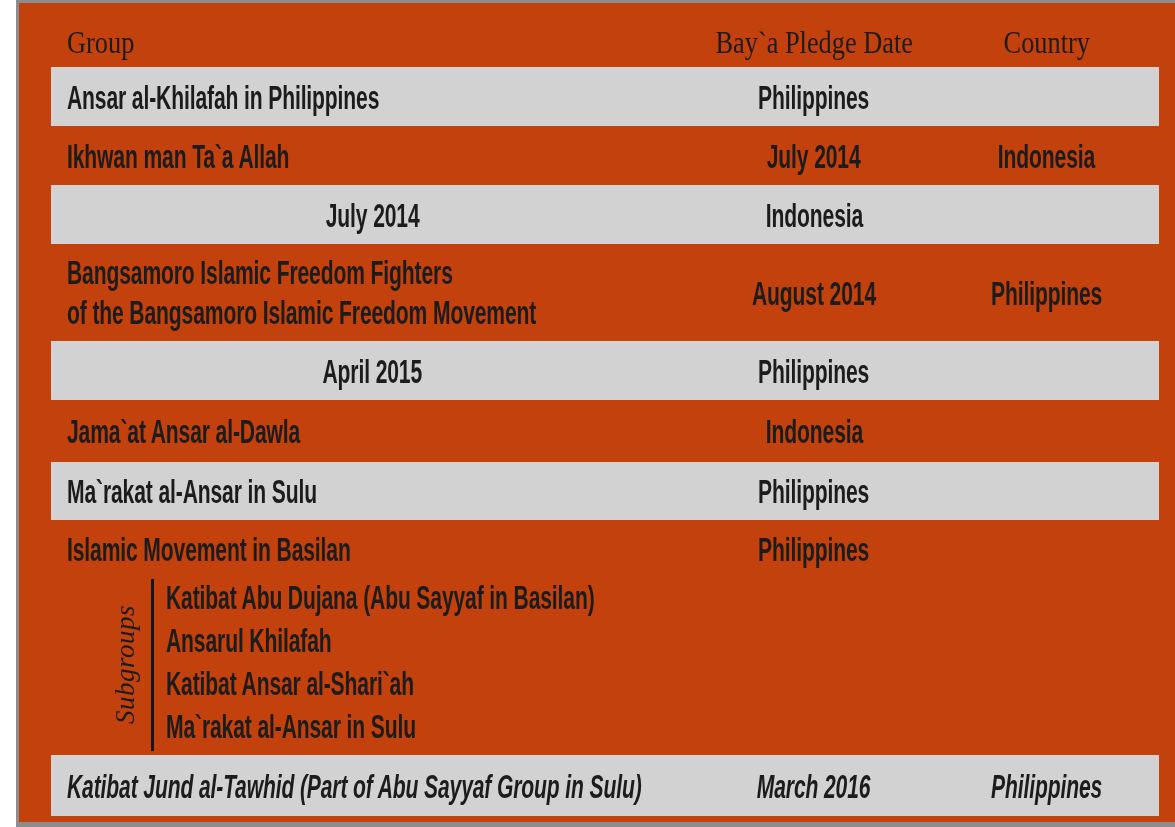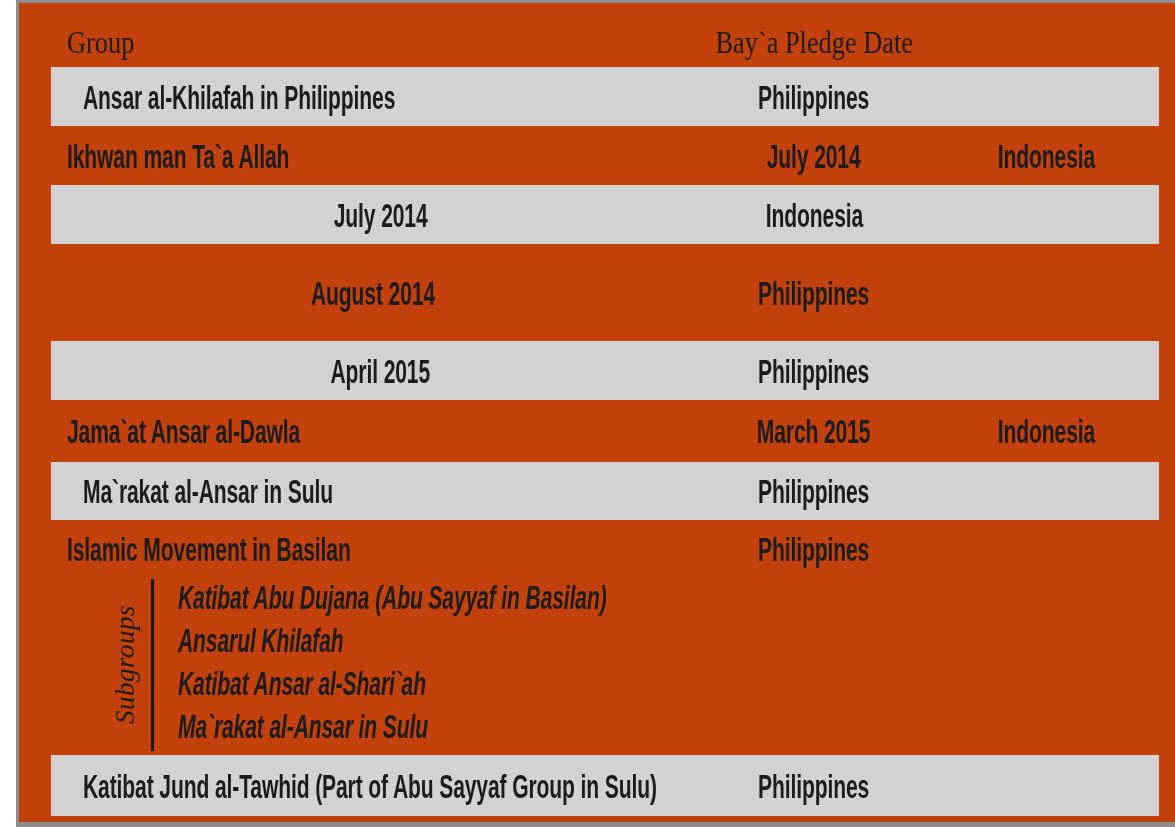--- a/index.html
+++ b/index.html
@@ -25,21 +25,21 @@
     grid-template-columns:1fr 240px 225px;
     align-items:center;
     min-height:59px;
   }
   .row > .cell{min-width:0;}
   .header-row{
     min-height:64px;
     align-items:end;
     padding-bottom:7px;
   }
-  .shaded{background:var(--shade);padding-left:16px;}
+  .shaded{background:var(--shade);}
   .cell.group{padding-left:16px;}
   .cell.center{text-align:center;}
   
   .cnd{
     display:inline-block;
     white-space:nowrap;
     font-weight:bold;
     font-size:34px;
     line-height:40px;
     transform:scaleX(0.62);
@@ -55,21 +55,21 @@
     font-weight:normal;
     font-size:31px;
     line-height:34px;
     transform:scaleX(0.85);
     transform-origin:0 50%;
     color:var(--text);
   }
   .center .hdr{transform-origin:50% 50%;}
   .two-line{min-height:97px;}
   .two-line .cell.group{padding-top:4px;padding-bottom:6px;}
-  .row-last{min-height:61px;}
+  .row-last{min-height:61px;font-style:italic;}
   
   .subgroup-block{
     display:flex;
     align-items:stretch;
     margin-left:48px;
     min-height:156px;
     padding:2px 0 4px 0;
   }
   .subgroup-labelcol{
     width:52px;
@@ -84,72 +84,77 @@
     font-style:italic;
     font-size:27px;
     letter-spacing:0.5px;
     color:var(--text);
   }
   .subgroup-rule{
     width:3px;
     background:var(--rule);
   }
   .subgroup-list{
-    padding-left:24px;
+    padding-left:12px;
     display:flex;
     flex-direction:column;
     justify-content:center;
-    font-style:italic;
   }
   .subgroup-item{line-height:37px;}
   .subgroup-item .cnd{line-height:37px;}
 </style>
 </head>
 <body>
 
 <div class="frame">
 
   <div class="row header-row">
     <div class="cell group">
       <span class="hdr">Group</span>
     </div>
     <div class="cell center">
       <span class="hdr">Bay`a Pledge Date</span>
+    </div>
+    <div class="cell center">
+      <span class="hdr">Country</span>
     </div>
   </div>
 
   <div class="row shaded">
     <div class="cell group"><span class="cnd">Ansar al-Khilafah in Philippines</span></div>
     <div class="cell center"><span class="cnd">Philippines</span></div>
   </div>
 
   <div class="row">
     <div class="cell group"><span class="cnd">Ikhwan man Ta`a Allah</span></div>
     <div class="cell center"><span class="cnd">July 2014</span></div>
     <div class="cell center"><span class="cnd">Indonesia</span></div>
   </div>
 
   <div class="row shaded">
     <div class="cell center"><span class="cnd">July 2014</span></div>
     <div class="cell center"><span class="cnd">Indonesia</span></div>
   </div>
 
   <div class="row two-line">
+    <div class="cell group">
+      <div><span class="cnd">Bangsamoro Islamic Freedom Fighters</span></div>
+      <div><span class="cnd">of the Bangsamoro Islamic Freedom Movement</span></div>
+    </div>
     <div class="cell center"><span class="cnd">August 2014</span></div>
     <div class="cell center"><span class="cnd">Philippines</span></div>
   </div>
 
   <div class="row shaded">
     <div class="cell center"><span class="cnd">April 2015</span></div>
     <div class="cell center"><span class="cnd">Philippines</span></div>
   </div>
 
   <div class="row" style="min-height:62px">
     <div class="cell group"><span class="cnd">Jama`at Ansar al-Dawla</span></div>
-    <div class="cell center"><span class="cnd">March 2015</span></div>
     <div class="cell center"><span class="cnd">Indonesia</span></div>
   </div>
 
   <div class="row shaded" style="min-height:58px">
     <div class="cell group"><span class="cnd">Ma`rakat al-Ansar in Sulu</span></div>
     <div class="cell center"><span class="cnd">Philippines</span></div>
   </div>
 
   <div>
     <div class="row" style="min-height:57px">
@@ -165,16 +170,17 @@
         <div class="subgroup-item"><span class="cnd">Katibat Abu Dujana (Abu Sayyaf in Basilan)</span></div>
         <div class="subgroup-item"><span class="cnd">Ansarul Khilafah</span></div>
         <div class="subgroup-item"><span class="cnd">Katibat Ansar al-Shari`ah</span></div>
         <div class="subgroup-item"><span class="cnd">Ma`rakat al-Ansar in Sulu</span></div>
       </div>
     </div>
   </div>
 
   <div class="row shaded row-last">
     <div class="cell group"><span class="cnd">Katibat Jund al-Tawhid (Part of Abu Sayyaf Group in Sulu)</span></div>
+    <div class="cell center"><span class="cnd">March 2016</span></div>
     <div class="cell center"><span class="cnd">Philippines</span></div>
   </div>
 
 </div>
 
 </body></html>

